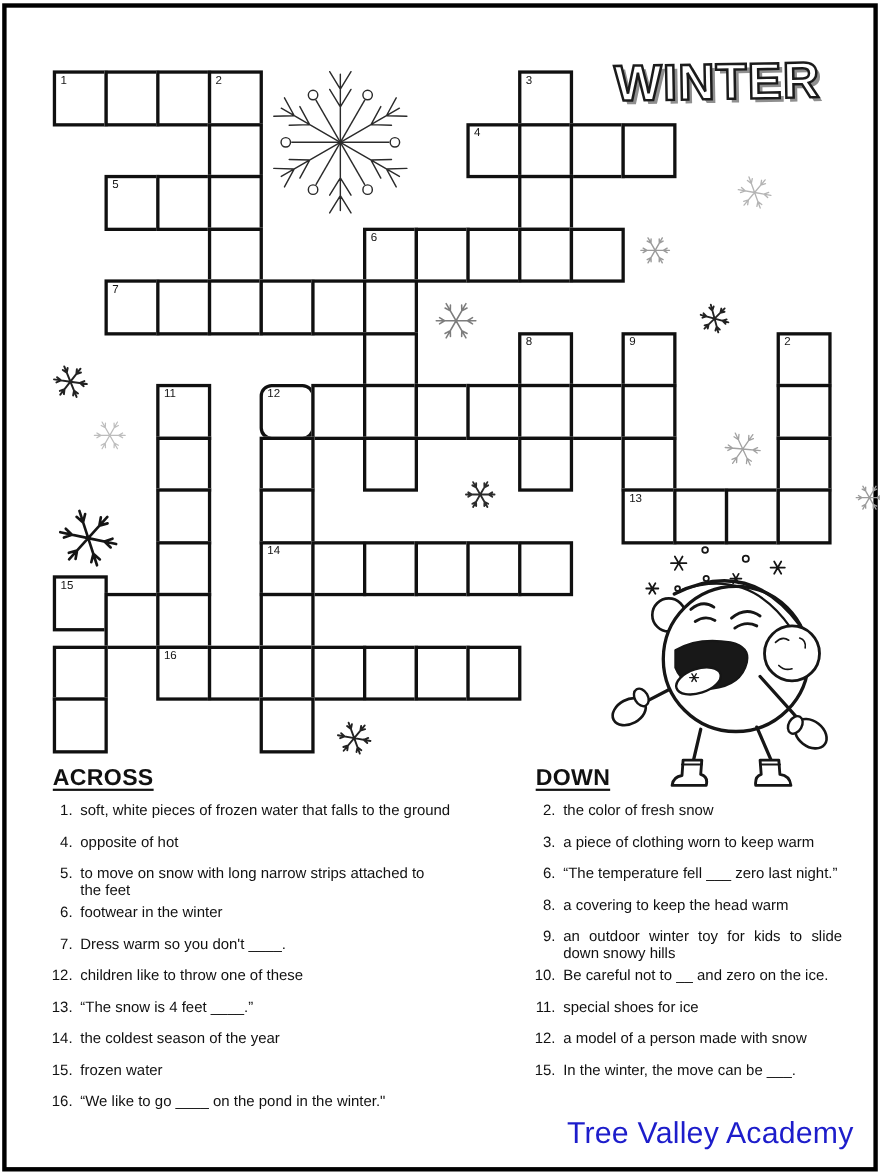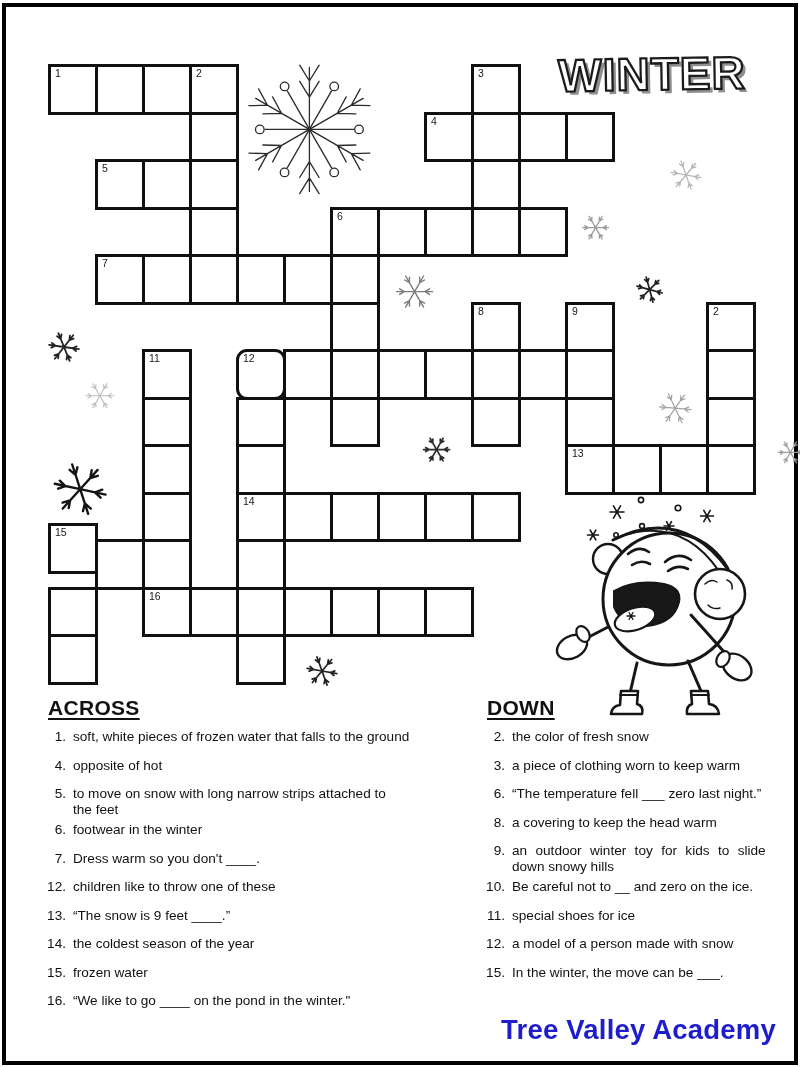--- a/index.html
+++ b/index.html
@@ -22,21 +22,21 @@
     text-decoration-thickness:2px;text-underline-offset:3px;margin:0 0 9px 4px;}
   .clue{display:flex;margin-bottom:12.5px;}
   .clue.wrap{margin-bottom:4px;}
   .clue .n{flex:none;width:22px;text-align:right;margin-right:7px;font-size:13.6px;line-height:16px;}
   .clue .t{font-size:13.6px;line-height:16px;}
   #acrossCol .clue .t{width:371px;}
   #downCol .clue .t{width:277px;}
   .jline{white-space:nowrap;word-spacing:4.6px;}
   
   #brand{position:absolute;left:400px;top:1014px;width:376px;text-align:right;
-    font-size:27.5px;font-weight:bold;letter-spacing:.2px;}
+    font-size:27.5px;font-weight:normal;letter-spacing:.2px;}
   svg{position:absolute;}
 </style>
 </head>
 <body>
 
 <div id="stage">
   <div class="frame"></div>
 
   <div id="title">WINTER</div>
 
@@ -291,21 +291,21 @@
         </div>
         <div class="clue">
           <span class="n">12.</span>
           <div class="t">
             <div>children like to throw one of these</div>
           </div>
         </div>
         <div class="clue">
           <span class="n">13.</span>
           <div class="t">
-            <div>“The snow is 9 feet ____.”</div>
+            <div>“The snow is 4 feet ____.”</div>
           </div>
         </div>
         <div class="clue">
           <span class="n">14.</span>
           <div class="t">
             <div>the coldest season of the year</div>
           </div>
         </div>
         <div class="clue">
           <span class="n">15.</span>

